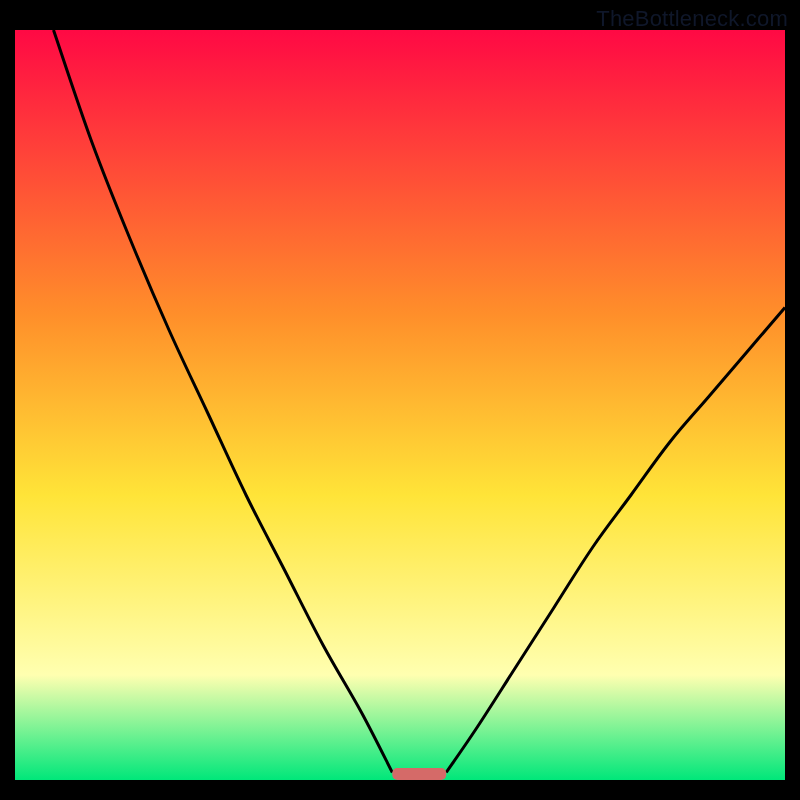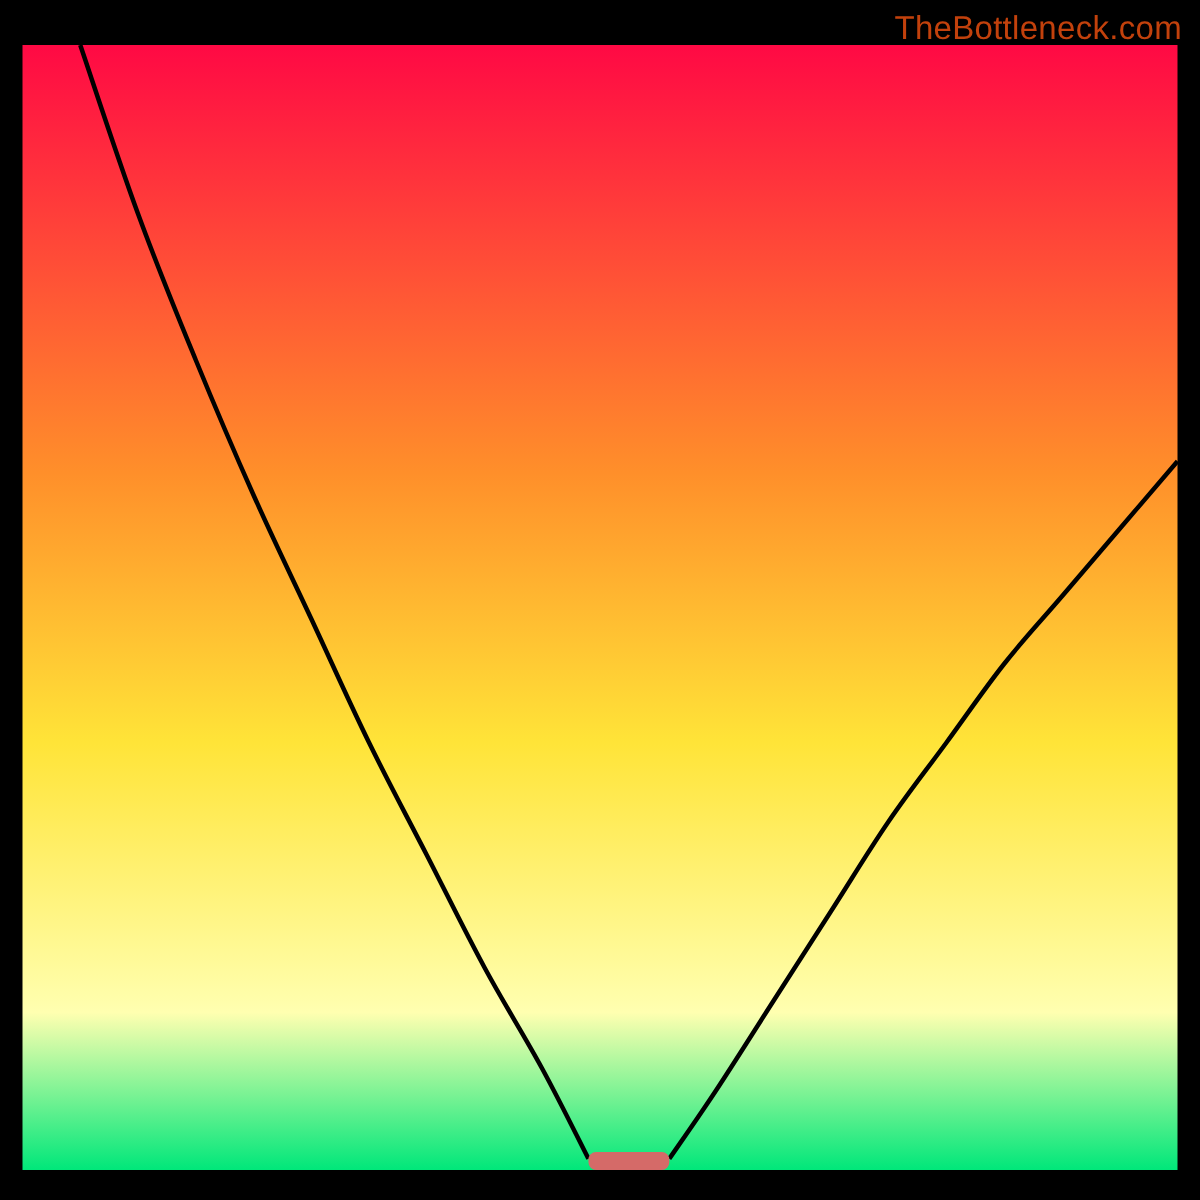--- a/index.html
+++ b/index.html
@@ -17,21 +17,21 @@
   }
   svg {
     display: block;
   }
   .watermark {
     position: absolute;
     top: 6px;
     right: 12px;
     font-family: Arial, Helvetica, sans-serif;
     font-size: 22px;
-    color: #c2410c;
+    color: #0f172a;
     letter-spacing: 0.2px;
     user-select: none;
   }
 </style>
 </head>
 <body>
 
 <div class="container">
   <svg viewBox="0 0 800 800" width="800" height="800" preserveAspectRatio="none">
     <defs>

